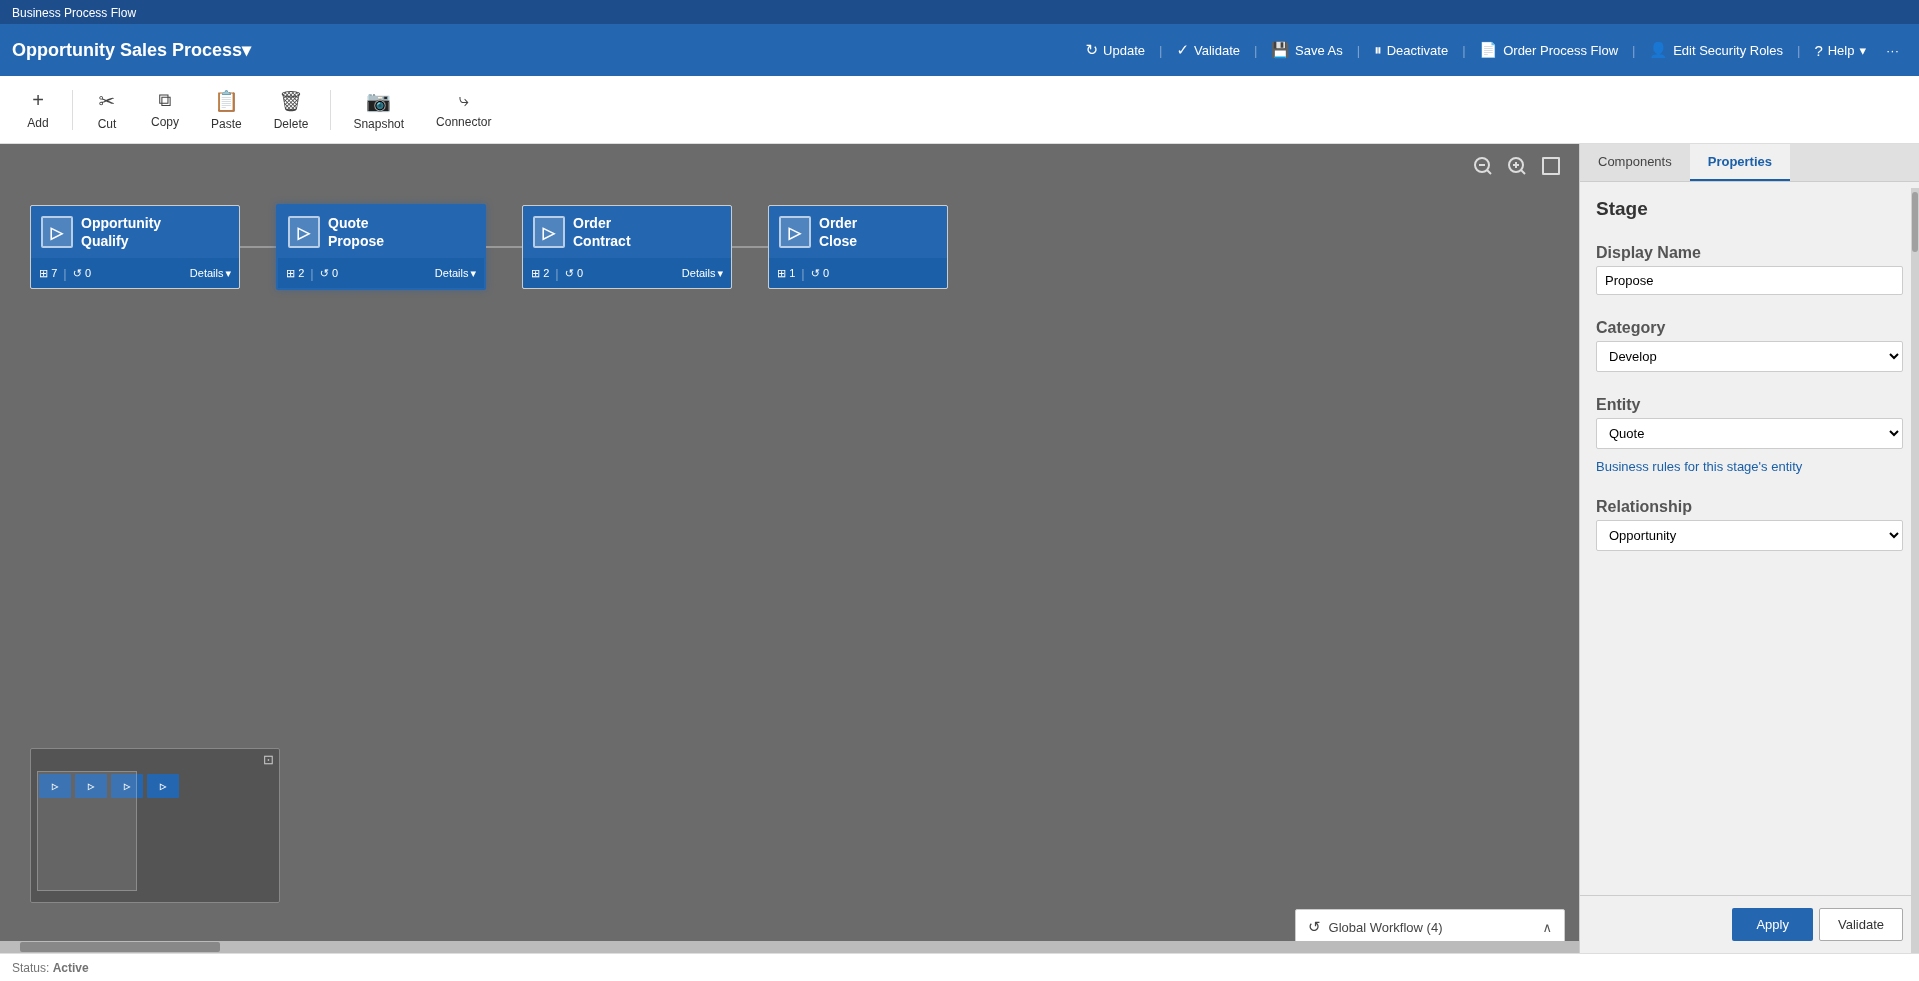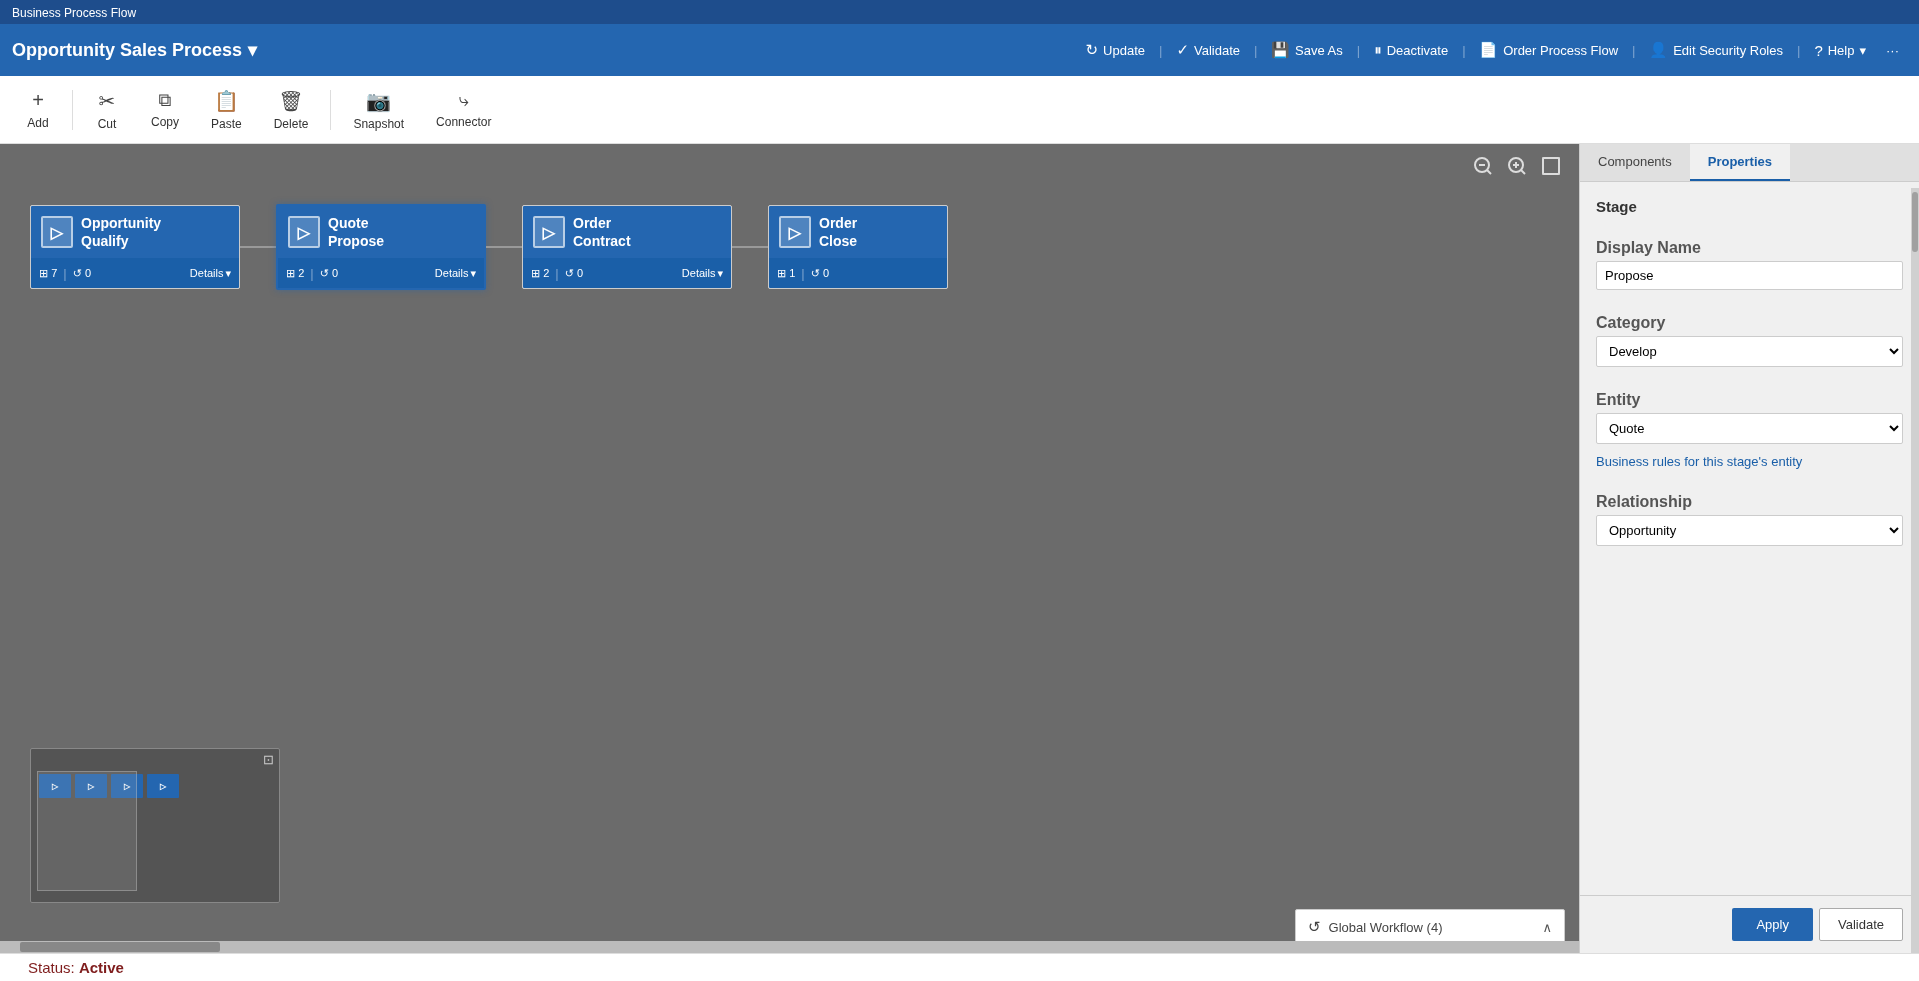--- a/index.html
+++ b/index.html
@@ -25,21 +25,20 @@
       align-items: center;
       padding: 0 12px;
       gap: 16px;
     }
     .header-title {
       font-size: 18px;
       font-weight: 600;
       color: white;
       display: flex;
       align-items: center;
-      gap: 6px;
       flex: 1;
     }
     .header-actions {
       display: flex;
       align-items: center;
       gap: 4px;
     }
     .header-btn {
       color: white;
       background: none;
@@ -324,21 +323,21 @@
       border-bottom: 2px solid #1a5fa8;
       font-weight: 600;
     }
 
     .panel-body {
       flex: 1;
       overflow-y: auto;
       padding: 16px;
     }
     .panel-section-title {
-      font-size: 15px;
+      font-size: 19px;
       font-weight: 600;
       color: #333;
       margin-bottom: 14px;
     }
     .field-label {
       font-size: 16px;
       color: #555;
       margin-bottom: 4px;
       margin-top: 24px;
       font-weight: bold;
@@ -400,23 +399,23 @@
       border-radius: 2px;
     }
 
     
     .status-bar {
       background: white;
       border-top: 1px solid #ddd;
       height: 28px;
       display: flex;
       align-items: center;
-      padding: 0 28px;
-      font-size: 15px;
-      color: #7f1d1d;
+      padding: 0 12px;
+      font-size: 12px;
+      color: #737373;
     }
 
     
     .right-panel-wrapper {
       position: relative;
       display: flex;
     }
   </style>
 </head>
 <body>

